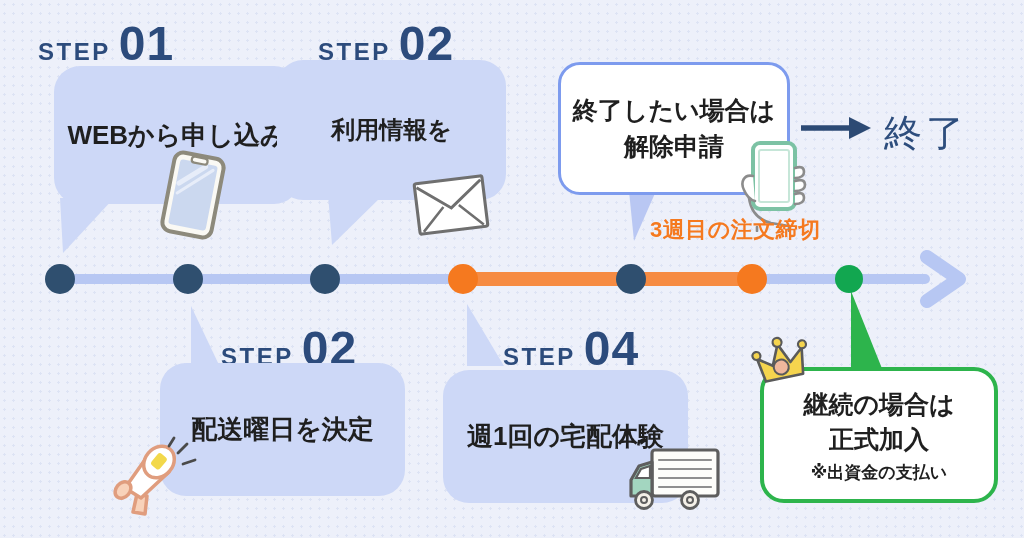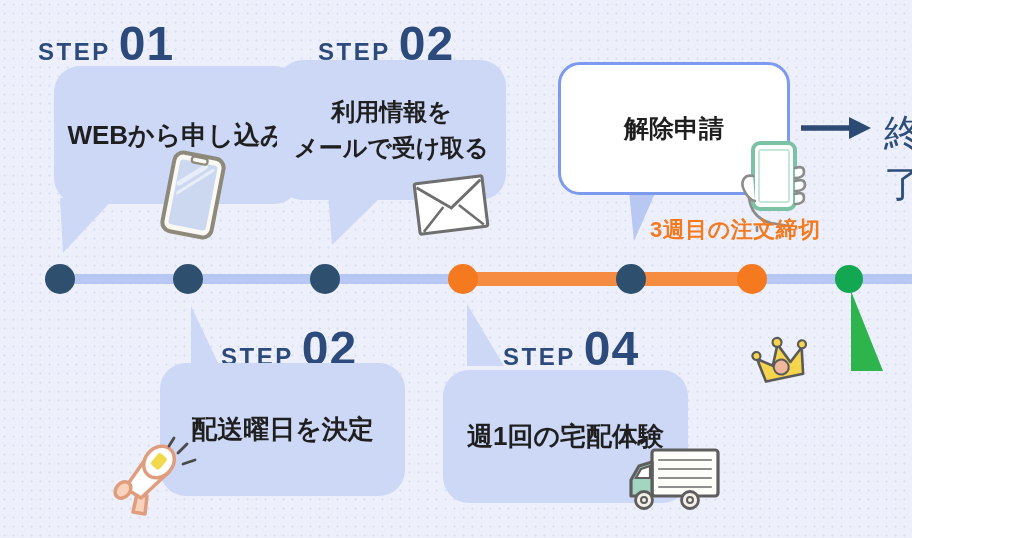--- a/index.html
+++ b/index.html
@@ -1,19 +1,19 @@
 <!DOCTYPE html>
 <html><head>
 <meta charset="utf-8">
 <style>
   * { margin:0; padding:0; box-sizing:border-box; }
   html,body { width:1024px; height:538px; }
   body { font-family:"Liberation Sans","DejaVu Sans",sans-serif; }
   .canvas{
-    position:relative; width:912px; height:538px; overflow:hidden;
+    position:relative; width:1024px; height:538px; overflow:hidden;
     background-color:#edf0fa;
     background-image:radial-gradient(circle,#dde3f4 1px,transparent 1.3px);
     background-size:9px 9px;
   }
   .decor{ position:absolute; left:0; top:0; }
   .step-label{ position:absolute; display:flex; align-items:baseline; gap:8px; color:#2c4b7c; }
   .step-label .word{ font-size:24px; font-weight:800; letter-spacing:2.5px; }
   .step-label .num{ font-size:48px; font-weight:700; letter-spacing:1px; }
   .bubble{
     position:absolute; background:#cdd8f7; border-radius:26px;
@@ -85,31 +85,31 @@
       <rect x="21" y="5" width="16" height="6" rx="3" fill="#faf9f4" stroke="#8d8a7c" stroke-width="2.2"></rect>
     </svg>
   </div>
 
   <div class="step-label" style="left:318px; top:16px;">
     <span class="word">STEP</span>
     <span class="num">02</span>
   </div>
   <div class="bubble" style="left:277px; top:60px; width:229px; height:140px;">
     <div class="line sm">利用情報を</div>
-    <div class="line sm">メールで受け取る</div>
   </div>
   <div class="icon" style="left:414px; top:176px; width:74px; height:58px; transform:rotate(-7deg);">
     <svg viewBox="0 0 76 58">
       <rect x="3" y="3" width="70" height="52" rx="2" fill="#ffffff" stroke="#6f6f6f" stroke-width="3.2"></rect>
       <path d="M5 7 L38 32 L71 7" fill="none" stroke="#6f6f6f" stroke-width="3"></path>
       <path d="M7 53 L30 30 M69 53 L46 30" fill="none" stroke="#6f6f6f" stroke-width="2.6"></path>
     </svg>
   </div>
 
   <div class="outline-bubble blue" style="left:558px; top:62px; width:232px; height:133px;">
+    <div class="line">終了したい場合は</div>
     <div class="line">解除申請</div>
   </div>
   <div class="icon" style="left:737px; top:140px; width:70px; height:92px;">
     <svg viewBox="0 0 70 92">
       <path d="M12 58 C14 72 22 80 34 83 L52 86 L52 91 M20 87 L20 91" stroke="#8c8c8c" stroke-width="2.6" fill="none" stroke-linecap="round"></path>
       <rect x="16" y="3" width="42" height="66" rx="7" fill="#ffffff" stroke="#7cc2a4" stroke-width="4"></rect>
       <rect x="22" y="10" width="30" height="52" rx="2" fill="#ffffff" stroke="#c6e6d8" stroke-width="2"></rect>
       <path d="M16 36 C7 34 3 42 7 50 C10 57 14 60 18 61" fill="#ffffff" stroke="#8c8c8c" stroke-width="2.6" stroke-linecap="round"></path>
       <g fill="#ffffff" stroke="#8c8c8c" stroke-width="2.6" stroke-linecap="round">
         <path d="M58 28 q9 -3 9 4 q0 6 -9 6"></path>
@@ -164,20 +164,25 @@
       </g>
       <path d="M25 15 L12 19 L4 33 L4 49 L25 49 Z" fill="#a3d6c0" stroke="#5e5e5e" stroke-width="3.2" stroke-linejoin="round"></path>
       <path d="M23 19 L14 22 L9 31 L23 31 Z" fill="#ffffff" stroke="#5e5e5e" stroke-width="2.2"></path>
       <circle cx="17" cy="53" r="8.5" fill="#f4f0e8" stroke="#5e5e5e" stroke-width="2.8"></circle>
       <circle cx="17" cy="53" r="3" fill="none" stroke="#5e5e5e" stroke-width="2"></circle>
       <circle cx="63" cy="53" r="8.5" fill="#f4f0e8" stroke="#5e5e5e" stroke-width="2.8"></circle>
       <circle cx="63" cy="53" r="3" fill="none" stroke="#5e5e5e" stroke-width="2"></circle>
     </svg>
   </div>
 
+  <div class="outline-bubble green" style="left:760px; top:367px; width:238px; height:136px;">
+    <div class="line">継続の場合は</div>
+    <div class="line">正式加入</div>
+    <div class="note">※出資金の支払い</div>
+  </div>
   <div class="icon" style="left:750px; top:334px; width:62px; height:54px; z-index:5;">
     <svg viewBox="0 0 62 54">
       <g transform="rotate(-12 31 27)">
         <path d="M12 44 L8 20 L22 30 L31 10 L40 30 L54 18 L50 44 Z" fill="#f5d44e" stroke="#5a5a5a" stroke-width="2.6" stroke-linejoin="round"></path>
         <circle cx="8" cy="17" r="4" fill="#f5d44e" stroke="#5a5a5a" stroke-width="2.2"></circle>
         <circle cx="31" cy="8" r="4.5" fill="#f5d44e" stroke="#5a5a5a" stroke-width="2.2"></circle>
         <circle cx="55" cy="15" r="4" fill="#f5d44e" stroke="#5a5a5a" stroke-width="2.2"></circle>
         <circle cx="30" cy="33" r="7.5" fill="#f0b79c" stroke="#5a5a5a" stroke-width="2"></circle>
       </g>
     </svg>

